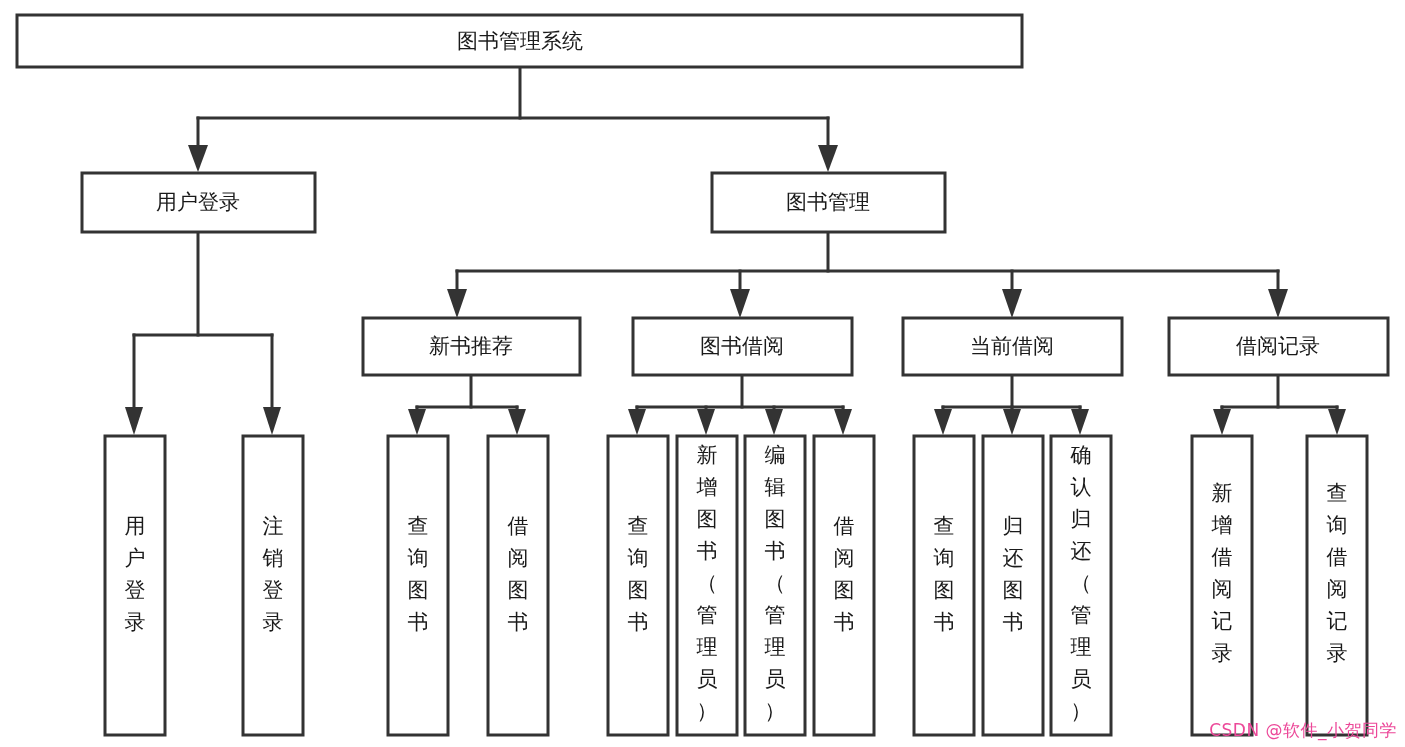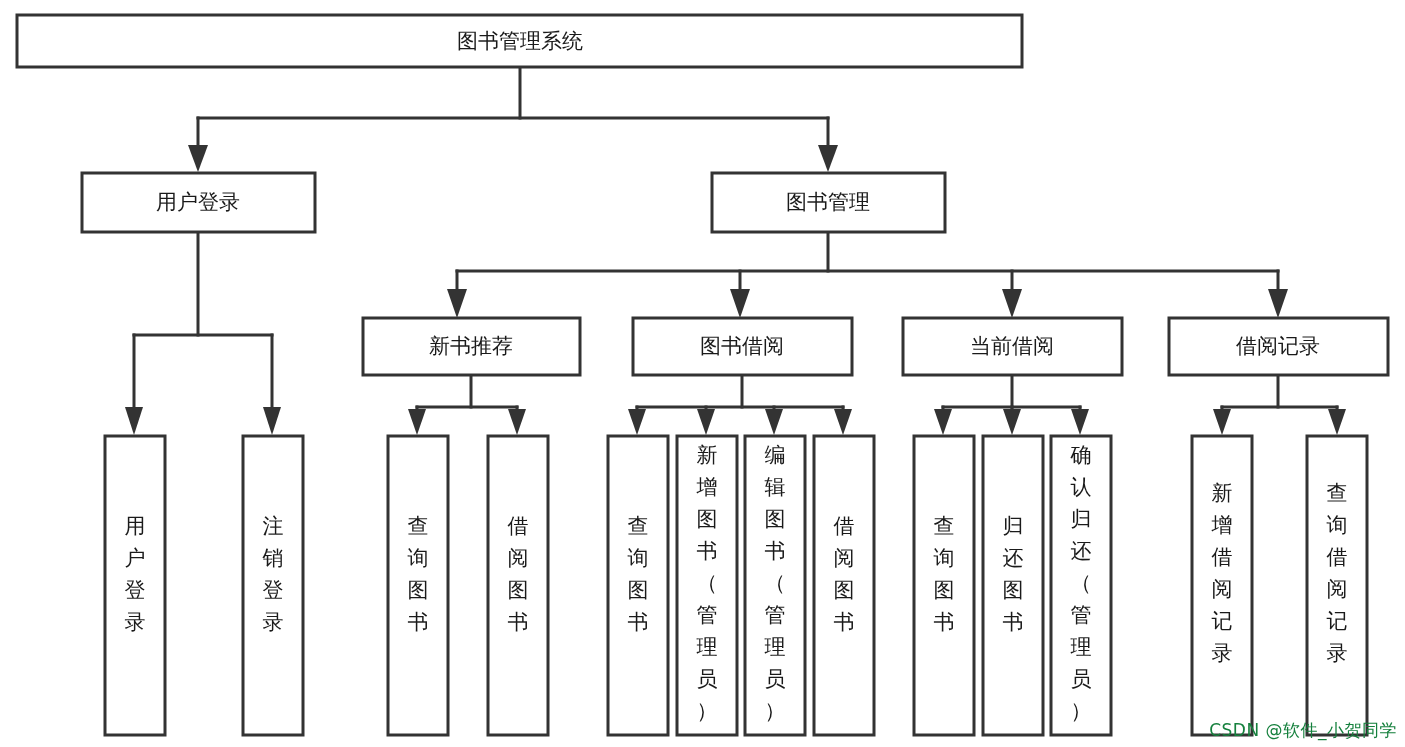--- a/index.html
+++ b/index.html
@@ -56,21 +56,21 @@
     fill: #1a1a1a;
     text-anchor: middle;
     white-space: pre;
   }
   .watermark-text {
     position: absolute;
     right: 8px;
     bottom: 5px;
     font-family: "DejaVu Sans", "Liberation Sans", sans-serif;
     font-size: 17px;
-    color: #15803d;
+    color: #ec4899;
     letter-spacing: 0.5px;
     white-space: nowrap;
     user-select: none;
   }
 </style>
 </head>
 <body>
 
 <div id="diagram-root">
 

